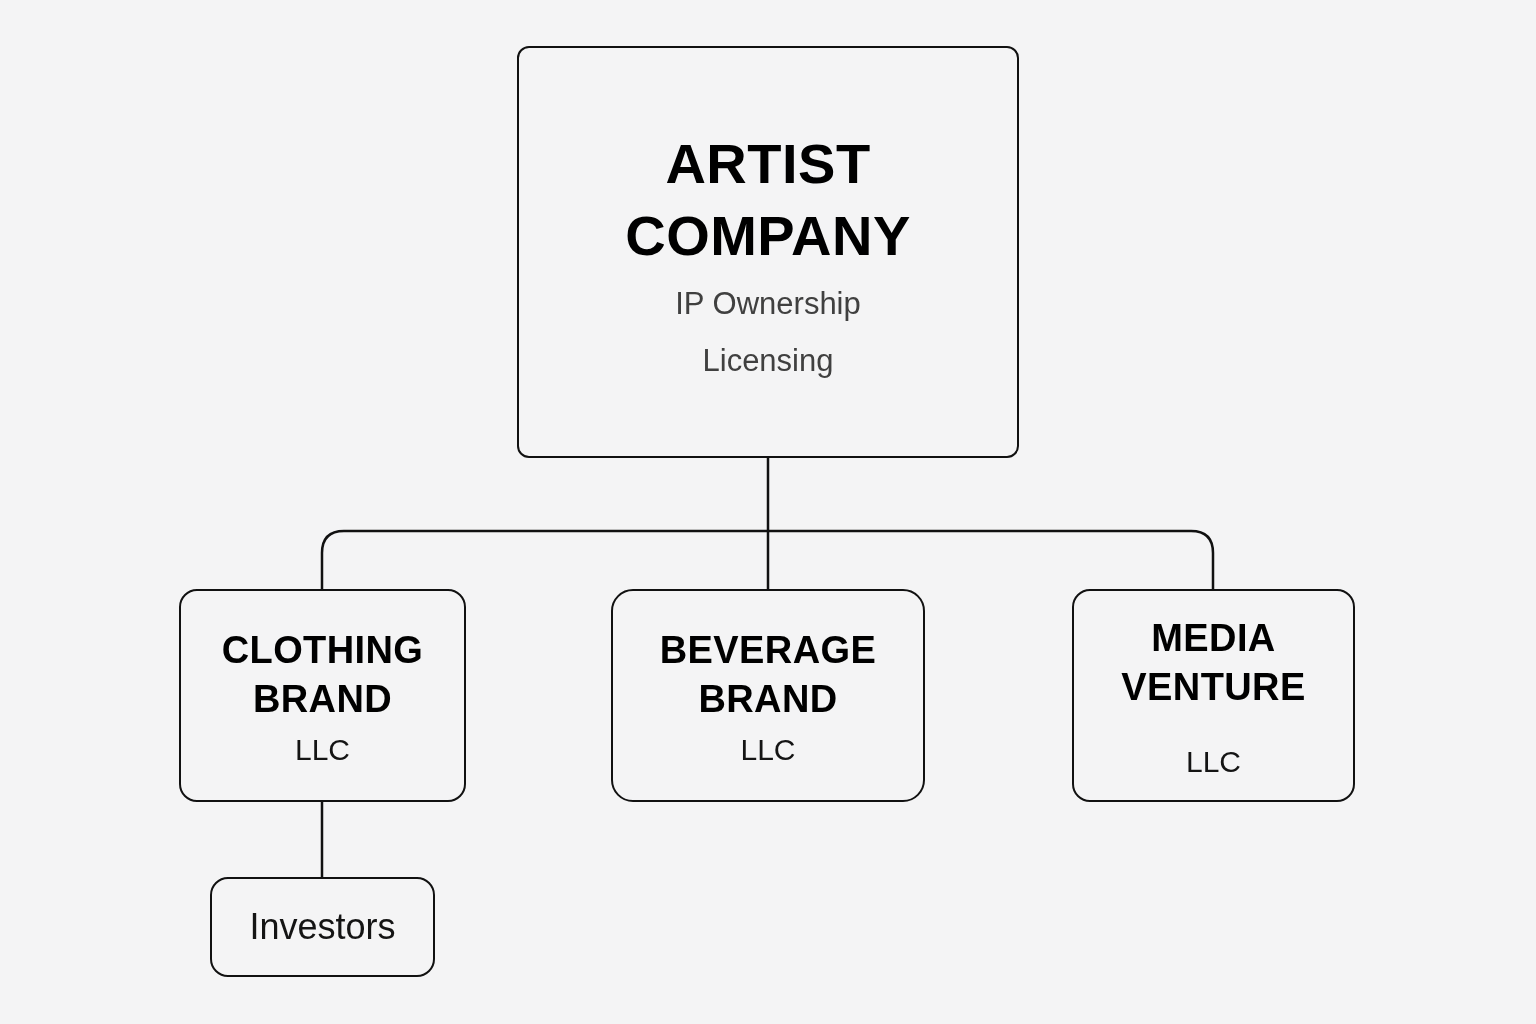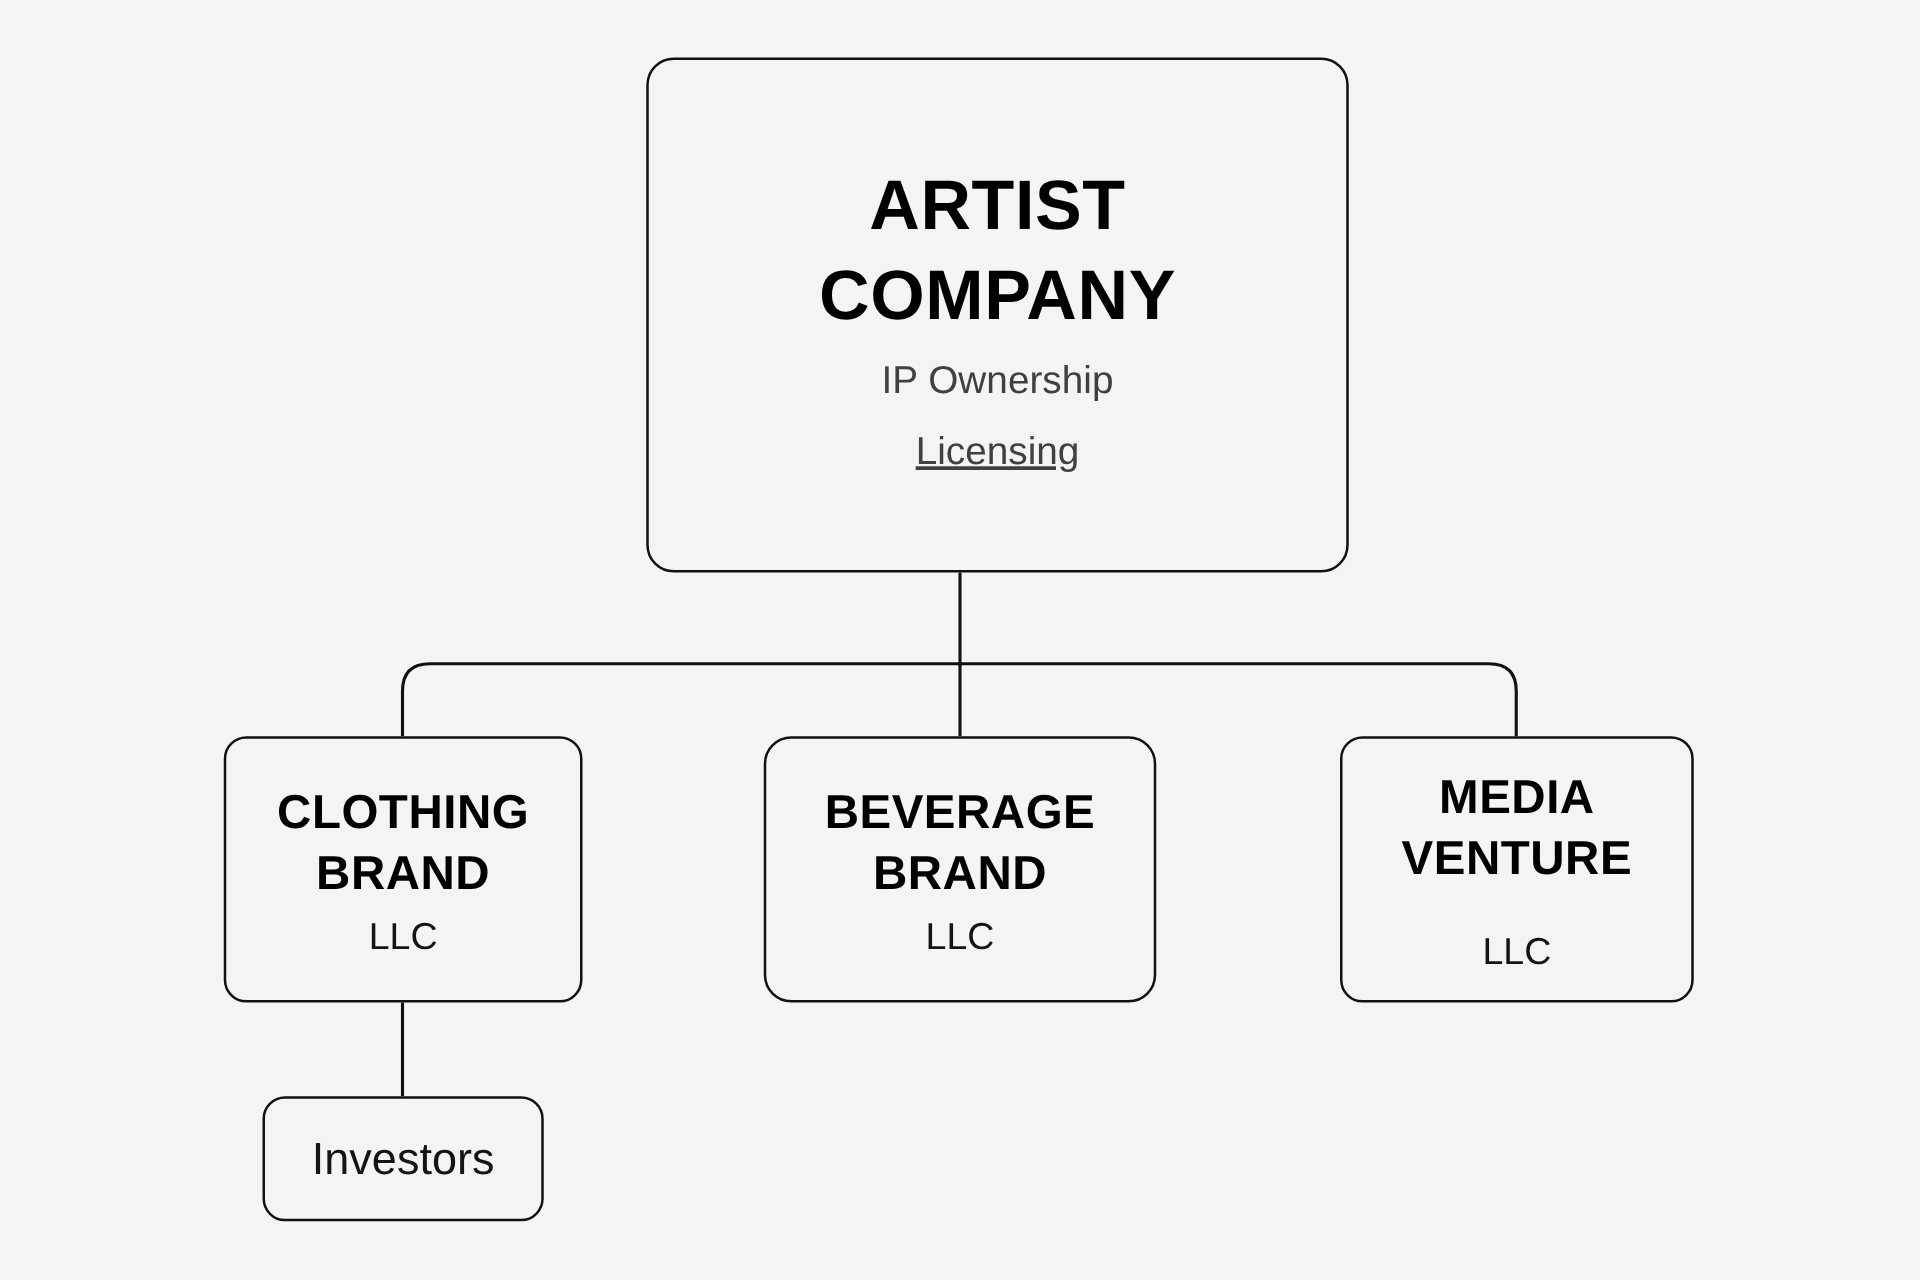--- a/index.html
+++ b/index.html
@@ -45,43 +45,42 @@
     align-items: center;
     justify-content: center;
     z-index: 2;
     text-align: center;
   }
 
   
   #node-root {
     left: 517px;
     top: 46px;
-    width: 562px;
+    width: 502px;
     height: 412px;
-    border-radius: 22px;
+    border-radius: 12px;
     padding: 10px 18px;
   }
   #node-root .node-title {
     font-size: 56px;
     font-weight: 700;
     line-height: 1.28;
     letter-spacing: 0.5px;
     color: #000000;
     margin: 0 0 16px 0;
   }
   #node-root .node-sub {
     font-size: 31px;
     font-weight: 300;
     line-height: 1.0;
     color: #404040;
     margin: 0;
   }
   #node-root .node-sub + .node-sub {
     margin-top: 26px;
-    text-decoration: underline;
   }
 
   
   .node-l2 {
     top: 589px;
     height: 213px;
     border-radius: 18px;
     padding: 6px 10px;
   }
   .node-l2 .node-title {

